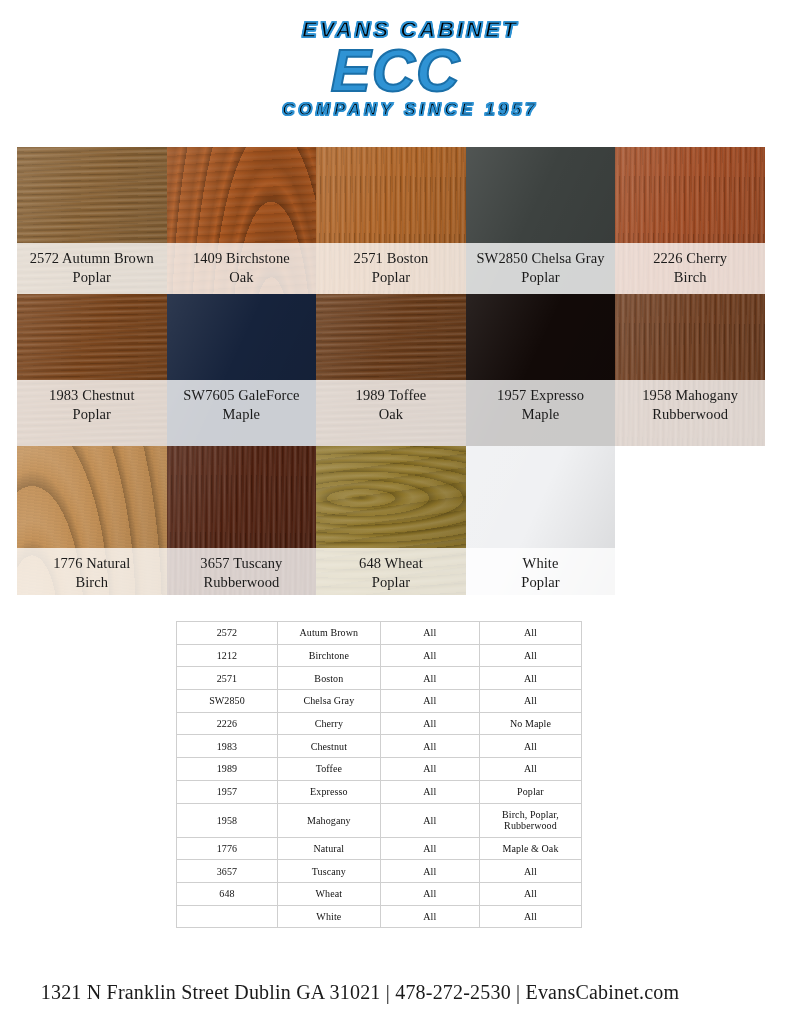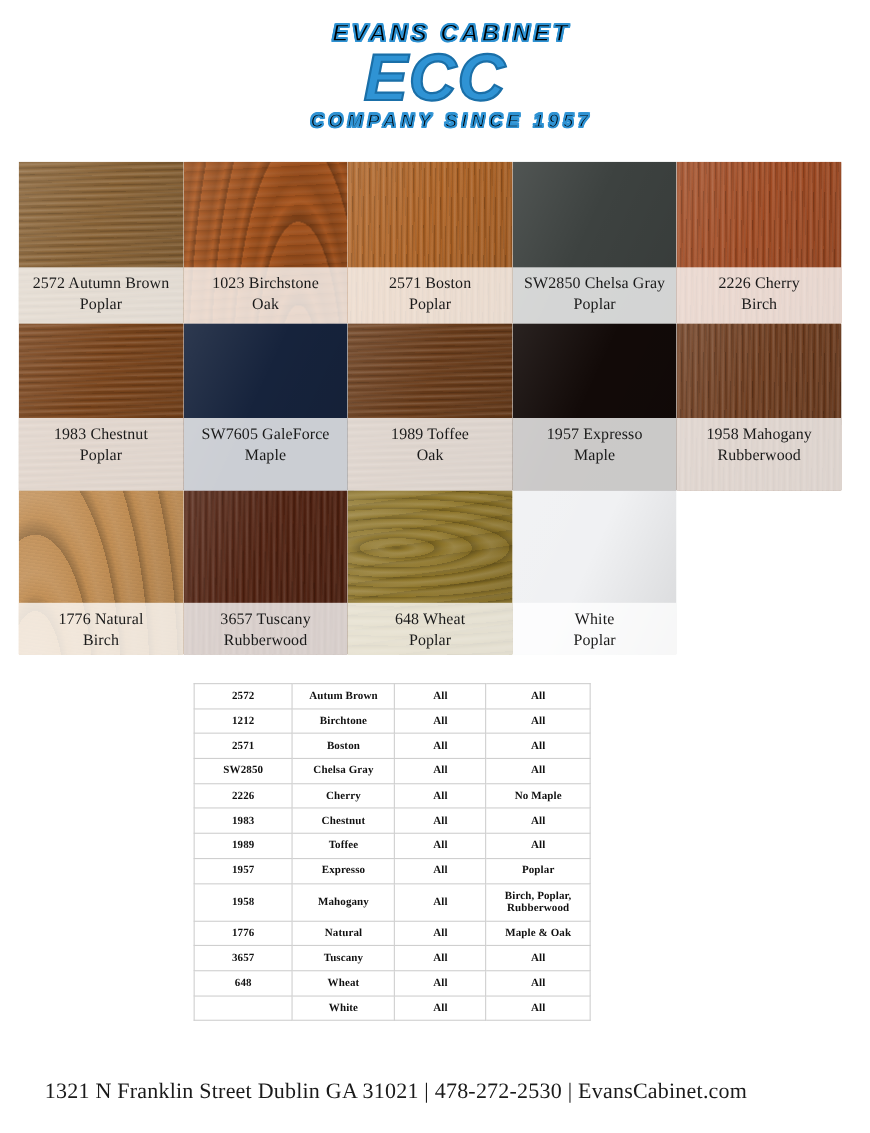--- a/index.html
+++ b/index.html
@@ -138,25 +138,25 @@
   .grain.flat { background: none; }
   .sheen {
     position:absolute; left:0; top:0; right:0; bottom:0;
     background: linear-gradient(115deg, rgba(255,255,255,0.10), rgba(255,255,255,0) 45%, rgba(0,0,0,0.10));
   }
 
   
   #spec-table {
     position: absolute;
     left: 176px; top: 621px;
-    width: 361px;
+    width: 406px;
     border-collapse: collapse;
     font-family: "Liberation Serif", serif;
     font-size: 10px;
-    font-weight: bold;
+    font-weight: normal;
   }
   #spec-table td {
     border: 1px solid #cfcfcf;
     text-align: center;
     vertical-align: middle;
     height: 22.7px;
     color: #111;
     padding: 1px 2px;
     letter-spacing: 0.1px;
   }
@@ -198,21 +198,21 @@
         <span class="ln">2572 Autumn Brown</span>
         <span class="ln">Poplar</span>
       </div>
     </div>
     <div class="swatch-cell">
       <div class="swatch-face" style="background-color: rgb(169, 86, 31);">
         <div class="grain cathedral"></div>
         <div class="sheen"></div>
       </div>
       <div class="swatch-label">
-        <span class="ln">1023 Birchstone</span>
+        <span class="ln">1409 Birchstone</span>
         <span class="ln">Oak</span>
       </div>
     </div>
     <div class="swatch-cell">
       <div class="swatch-face" style="background-color: rgb(173, 98, 36);">
         <div class="grain vert"></div>
         <div class="sheen"></div>
       </div>
       <div class="swatch-label">
         <span class="ln">2571 Boston</span>

